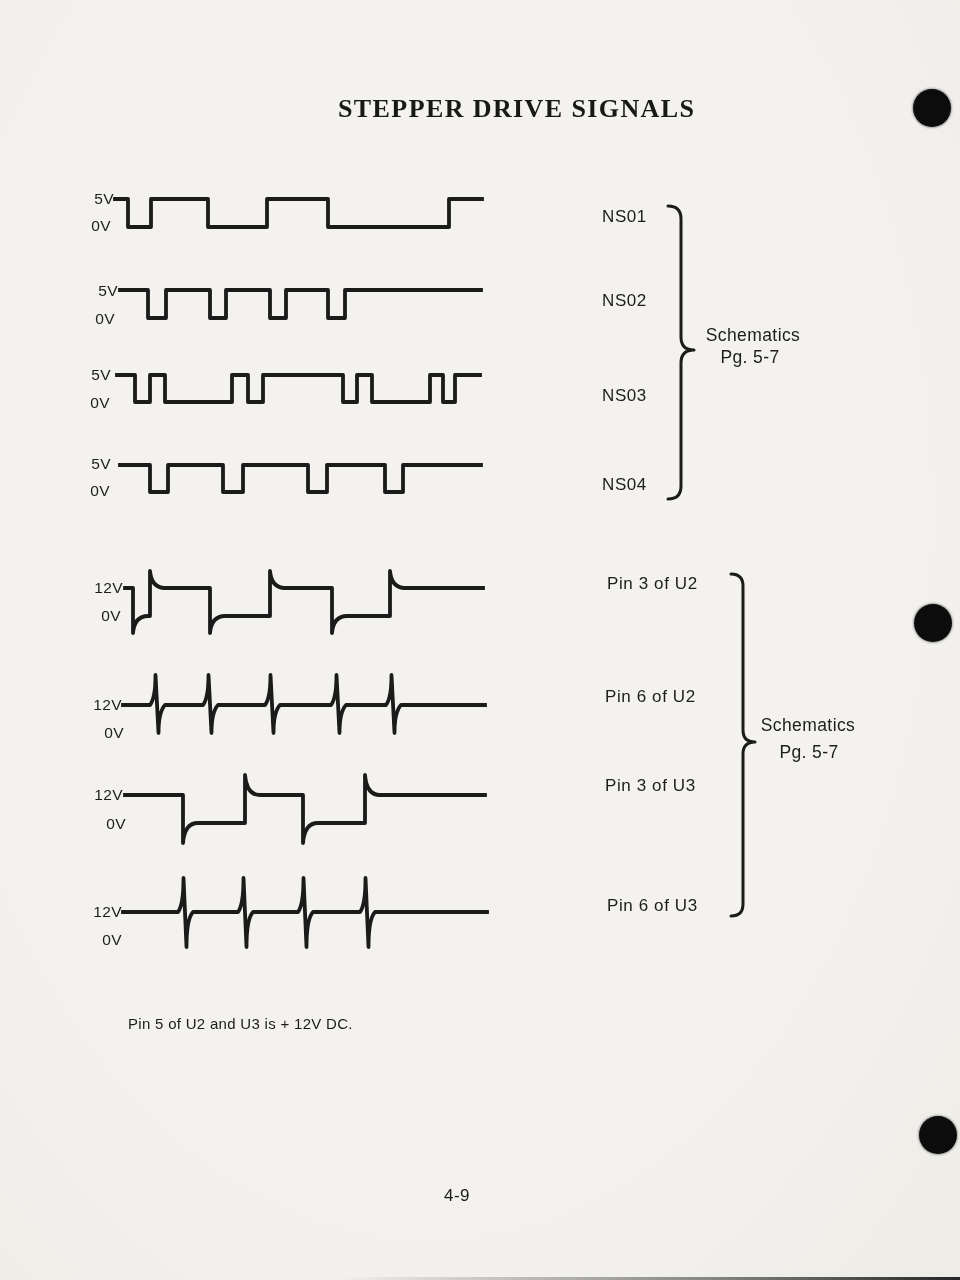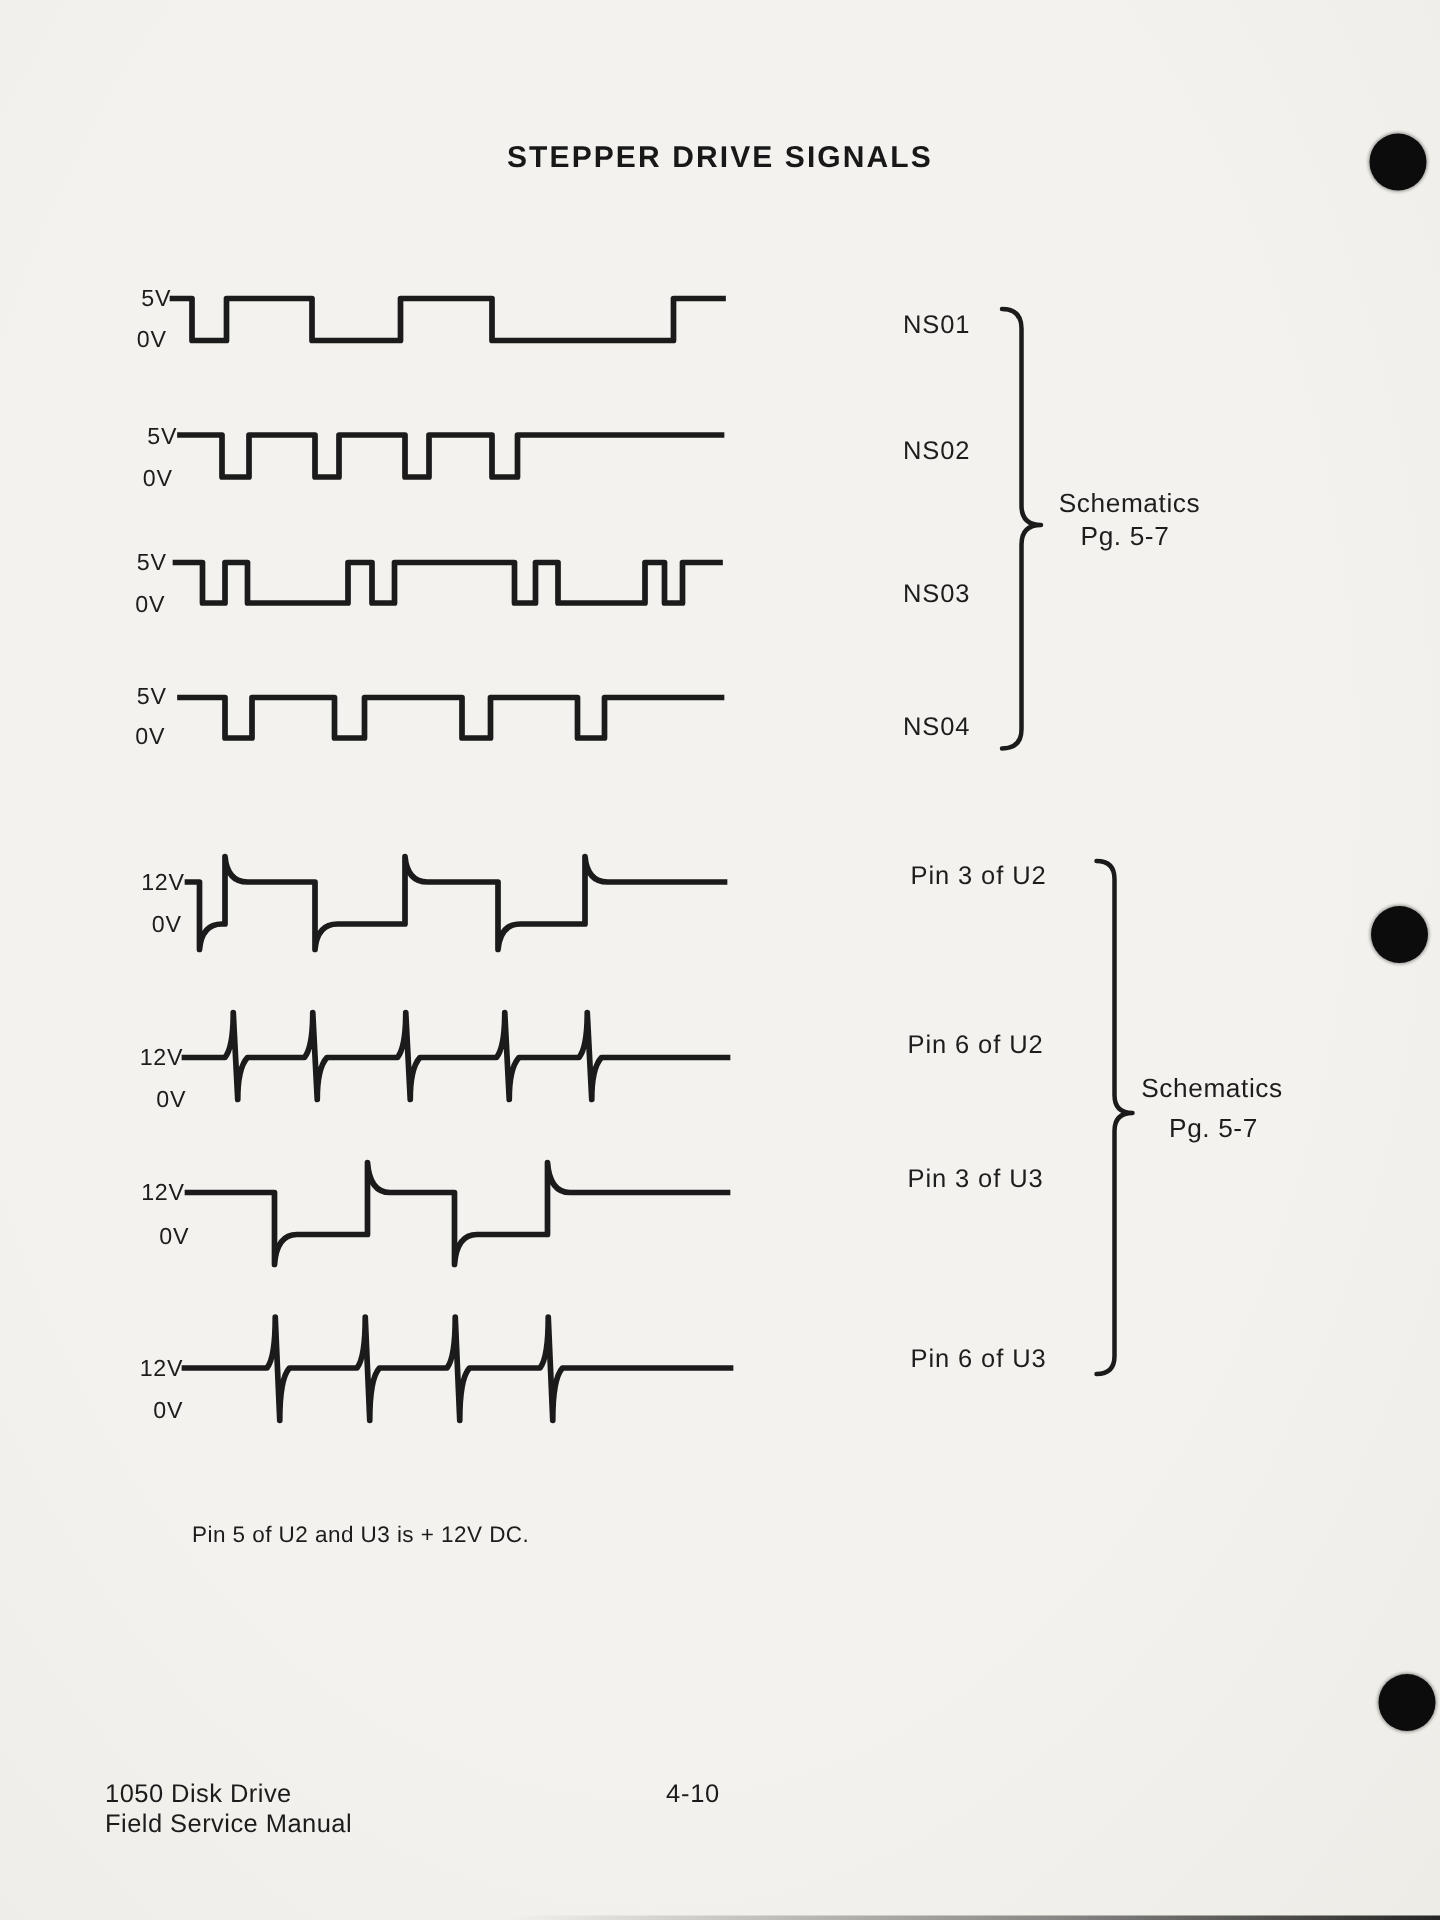--- a/index.html
+++ b/index.html
@@ -10,22 +10,23 @@
     color:#1e1e1e;
     position:relative;
     overflow:hidden;
   }
   .page{
     position:absolute;inset:0;
     background:radial-gradient(ellipse at 45% 40%, #f3f2ee 60%, #edecE7 100%);
   }
   .title{
     position:absolute;left:338px;top:94px;
-    font-size:20px;font-weight:bold;letter-spacing:1.4px;
+    font-size:26px;font-weight:bold;letter-spacing:1.4px;
     color:#181818;
+    font-family:Liberation Serif, serif;
   }
   svg.diagram{position:absolute;left:0;top:0;}
   .wave{fill:none;stroke:#1b1b1b;stroke-width:3.8;stroke-linejoin:round;stroke-linecap:square;}
   .brace{fill:none;stroke:#1b1b1b;stroke-width:3;stroke-linecap:round;stroke-linejoin:round;}
   text{fill:#1d1d1d;font-family:"Liberation Sans", sans-serif;}
   .voltage-label{font-size:15.5px;letter-spacing:.4px;}
   .signal-label{font-size:17px;letter-spacing:.6px;}
   .group-label{font-size:17.5px;letter-spacing:.4px;}
   .note{
     position:absolute;left:128px;top:1015px;
@@ -94,24 +95,20 @@
       <path d="M 668 206 Q 681 206 681 219 L 681 337 Q 681 350 694 350 Q 681 350 681 363 L 681 486 Q 681 499 668 499" class="brace"></path>
       <text x="753" y="341" text-anchor="middle" class="group-label">Schematics</text>
       <text x="750" y="363" text-anchor="middle" class="group-label">Pg. 5-7</text>
       <path d="M 731 574 Q 743 574 743 586 L 743 730 Q 743 742 755 742 Q 743 742 743 754 L 743 904 Q 743 916 731 916" class="brace"></path>
       <text x="808" y="731" text-anchor="middle" class="group-label">Schematics</text>
       <text x="809" y="758" text-anchor="middle" class="group-label">Pg. 5-7</text>
     </svg>
 
   <div class="note">Pin 5 of U2 and U3 is + 12V DC.</div>
 
-  <div class="footer-left">
-    <div>1050 Disk Drive</div>
-    <div>Field Service Manual</div>
-  </div>
-  <div class="page-number">4-10</div>
+  <div class="page-number">4-9</div>
 
   <div class="hole hole-top"></div>
   <div class="hole hole-mid"></div>
   <div class="hole hole-bot"></div>
 
   <div class="scan-edge"></div>
 </div>
 
 </body></html>

